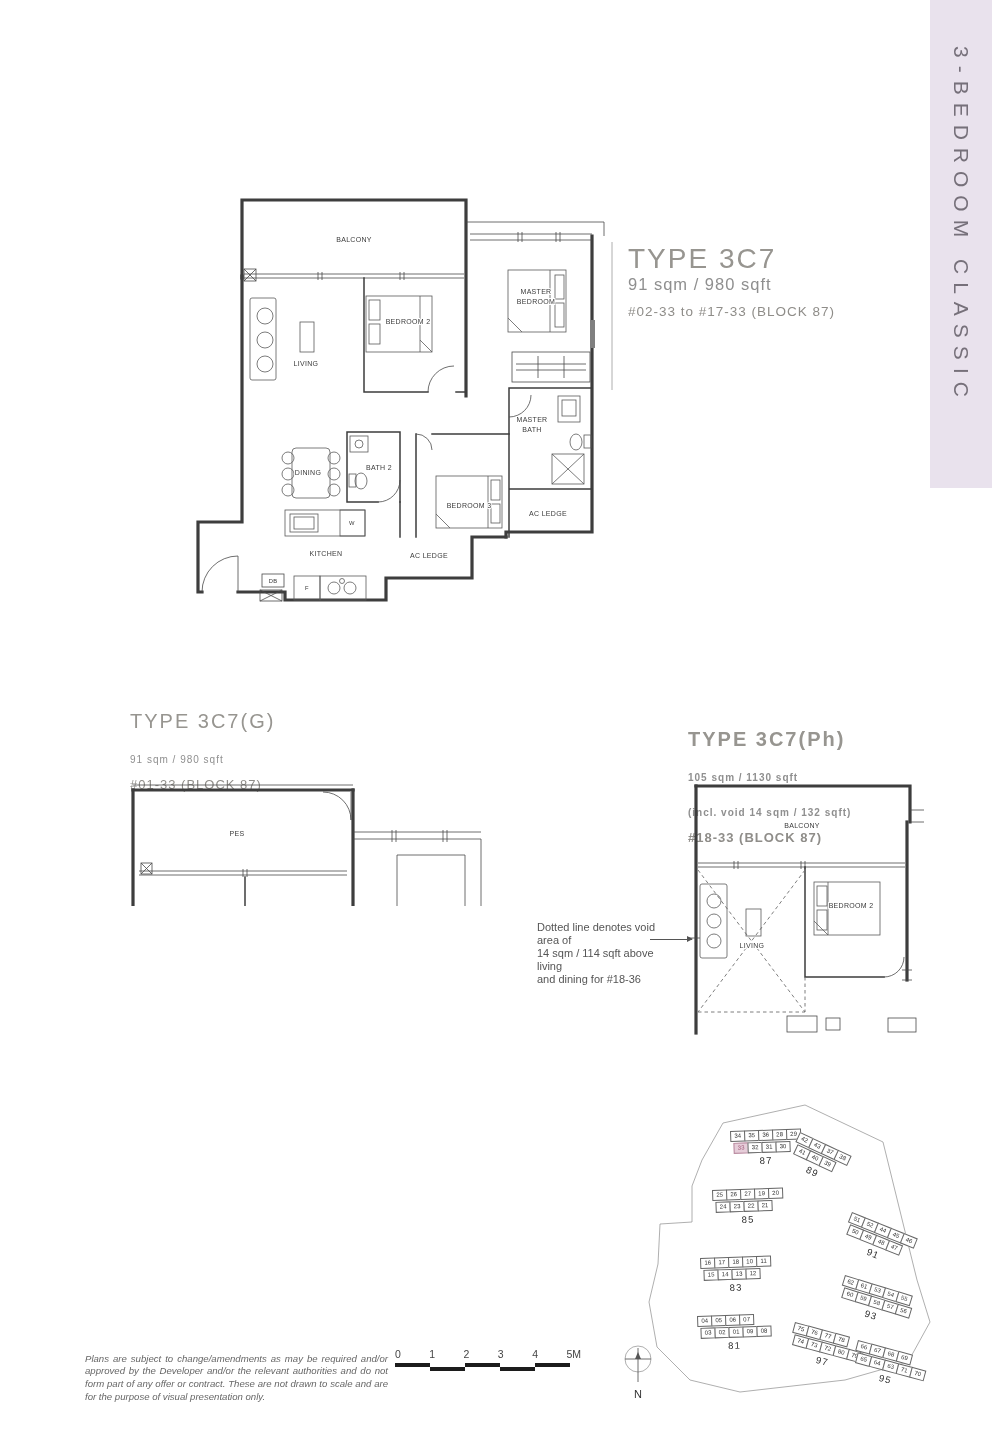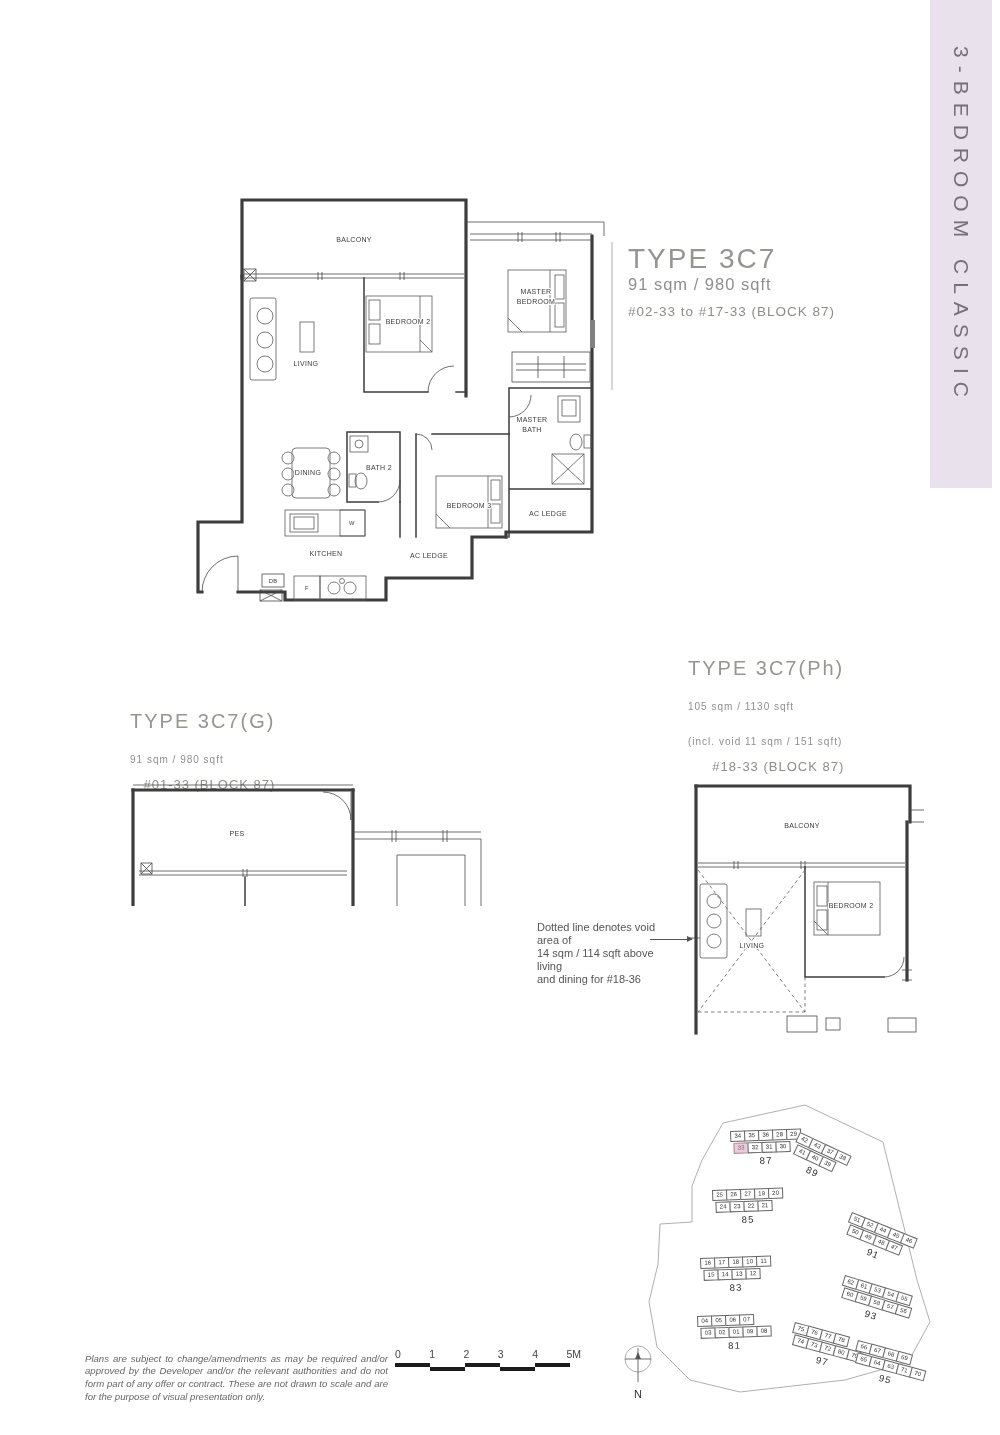--- a/index.html
+++ b/index.html
@@ -9,21 +9,21 @@
 
   
   .banner{position:absolute;left:930px;top:0;width:62px;height:488px;background:#e9e2ed;}
   .banner span{display:block;margin:46px auto 0 auto;writing-mode:vertical-rl;
     font-size:21px;letter-spacing:8px;color:#76707a;white-space:nowrap;}
 
   
   .hdr{position:absolute;color:#8f8f8f;}
   .hdr .t1{font-size:28px;letter-spacing:2px;color:#979590;line-height:26px;}
   .hdr .t2{font-size:16.5px;letter-spacing:1px;line-height:21px;margin-top:2px;}
-  .hdr .t3{font-size:13.5px;letter-spacing:1px;margin-top:9px;color:#8f8d89;text-align:right;}
+  .hdr .t3{font-size:13.5px;letter-spacing:1px;margin-top:9px;color:#8f8d89;}
   .hdr.small .t1{font-size:20px;line-height:23px;}
   .hdr.small .t2{font-size:10px;line-height:17px;margin-top:18px;}
   .hdr.small .t3{font-size:13px;}
 
   
   .w3{stroke:#3d3d3d;stroke-width:3.2;fill:none;stroke-linecap:square;}
   .w2{stroke:#3d3d3d;stroke-width:1.5;fill:none;stroke-linecap:square;}
   .w1{stroke:#4a4a4a;stroke-width:0.8;fill:none;}
   .wg{stroke:#9a9a9a;stroke-width:0.8;fill:none;}
   .f{stroke:#5a5a5a;stroke-width:0.8;fill:none;}
@@ -199,24 +199,24 @@
     <path class="w1" d="M16,85 L27,96 M27,85 L16,96"></path>
     <path class="w2" d="M120,99 V128"></path>
 
     <path class="w1" d="M198,14 A28,28 0 0 1 226,42 M226,14 V42"></path>
 
     <path class="w1" d="M228,54 H356 M228,61 H356 M267,52 V64 M271,52 V64 M318,52 V64 M322,52 V64"></path>
     <path class="w1" d="M356,61 V128 M272,77 H340 M272,77 V128 M340,77 V128"></path>
     <text class="lbl" x="112" y="58">PES</text>
   </svg>
 
-  <div class="hdr small" style="left:688px;top:657px;">
+  <div class="hdr small" style="left:688px;top:728px;font-weight:bold;">
     <div class="t1">TYPE 3C7(Ph)</div>
     <div class="t2">105 sqm / 1130 sqft</div>
-    <div class="t2">(incl. void 11 sqm / 151 sqft)</div>
+    <div class="t2">(incl. void 14 sqm / 132 sqft)</div>
     <div class="t3">#18-33 (BLOCK 87)</div>
   </div>
 
   <div class="voidnote">
     <div>Dotted line denotes void area of</div>
     <div>14 sqm / 114 sqft  above living</div>
     <div>and dining for #18-36</div>
   </div>
   <div class="void-arrow"></div>
 

